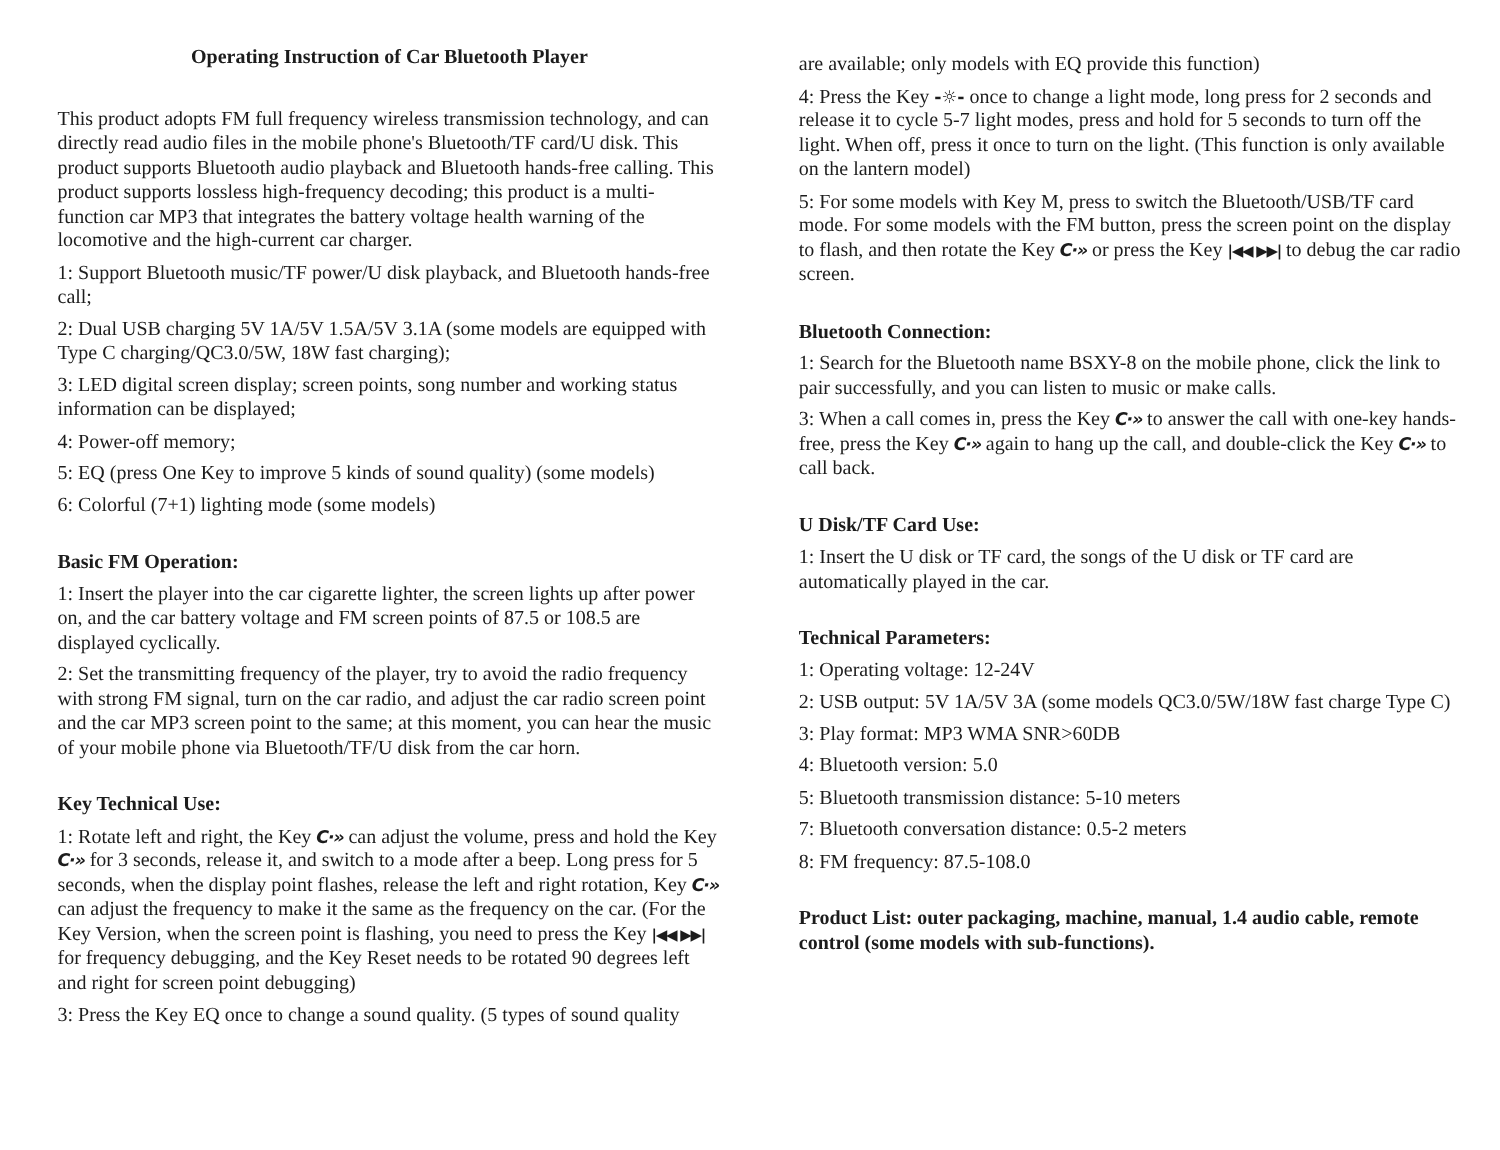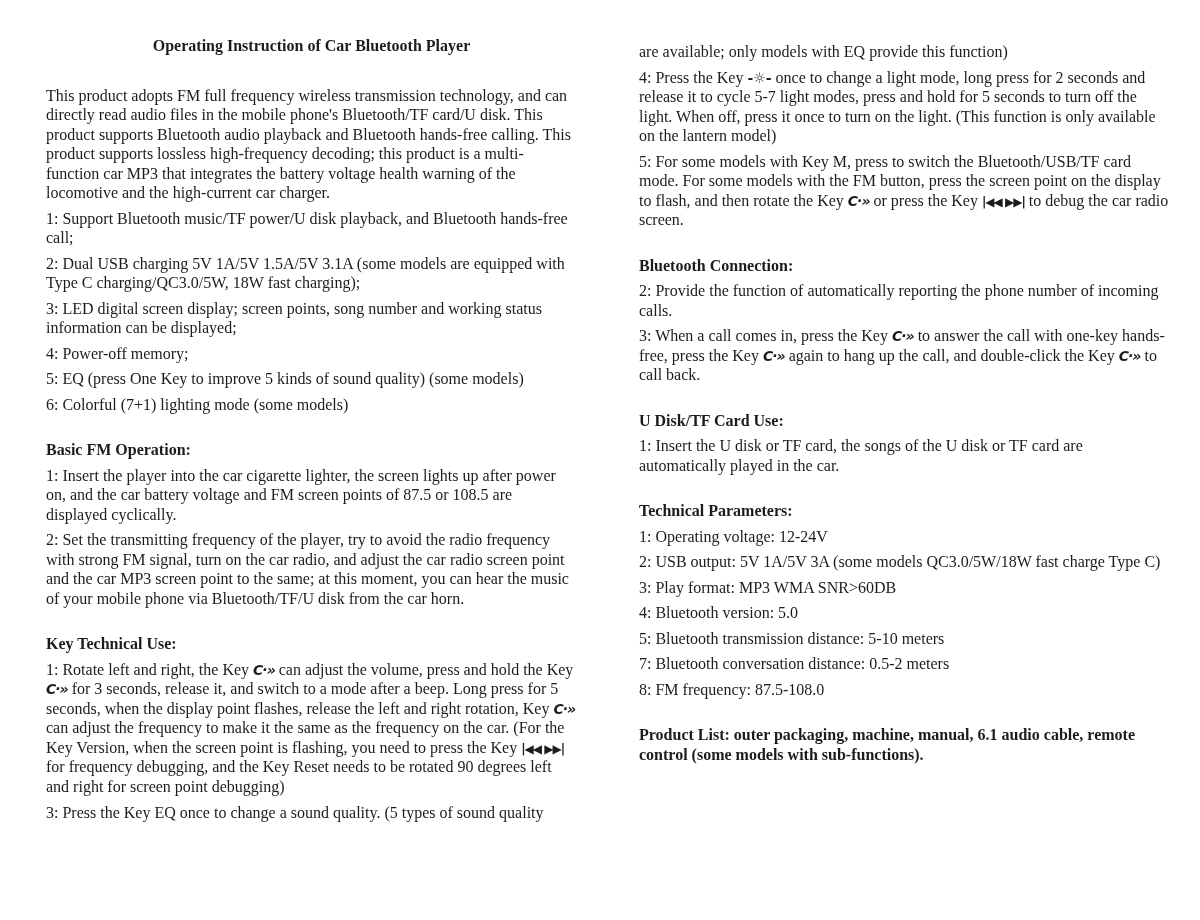--- a/index.html
+++ b/index.html
@@ -60,27 +60,27 @@
       <div class="para">2: Set the transmitting frequency of the player, try to avoid the radio frequency with strong FM signal, turn on the car radio, and adjust the car radio screen point and the car MP3 screen point to the same; at this moment, you can hear the music of your mobile phone via Bluetooth/TF/U disk from the car horn.</div>
       <div class="heading">Key Technical Use:</div>
       <div class="para">1: Rotate left and right, the Key <span class="icon icon-knob">C·»</span> can adjust the volume, press and hold the Key <span class="icon icon-knob">C·»</span> for 3 seconds, release it, and switch to a mode after a beep. Long press for 5 seconds, when the display point flashes, release the left and right rotation, Key <span class="icon icon-knob">C·»</span> can adjust the frequency to make it the same as the frequency on the car. (For the Key Version, when the screen point is flashing, you need to press the Key <span class="icon icon-prevnext">|◀◀ ▶▶|</span> for frequency debugging, and the Key Reset needs to be rotated 90 degrees left and right for screen point debugging)</div>
       <div class="para">3: Press the Key EQ once to change a sound quality. (5 types of sound quality</div>
     </div>
   <div class="col">
       <div class="para">are available; only models with EQ provide this function)</div>
       <div class="para">4: Press the Key <span class="icon icon-light">-☼-</span> once to change a light mode, long press for 2 seconds and release it to cycle 5-7 light modes, press and hold for 5 seconds to turn off the light. When off, press it once to turn on the light. (This function is only available on the lantern model)</div>
       <div class="para">5: For some models with Key M, press to switch the Bluetooth/USB/TF card mode. For some models with the FM button, press the screen point on the display to flash, and then rotate the Key <span class="icon icon-knob">C·»</span> or press the Key <span class="icon icon-prevnext">|◀◀ ▶▶|</span> to debug the car radio screen.</div>
       <div class="heading">Bluetooth Connection:</div>
-      <div class="para">2: Provide the function of automatically reporting the phone number of incoming calls.</div>
+      <div class="para">1: Search for the Bluetooth name BSXY-8 on the mobile phone, click the link to pair successfully, and you can listen to music or make calls.</div>
       <div class="para">3: When a call comes in, press the Key <span class="icon icon-knob">C·»</span> to answer the call with one-key hands-free, press the Key <span class="icon icon-knob">C·»</span> again to hang up the call, and double-click the Key <span class="icon icon-knob">C·»</span> to call back.</div>
       <div class="heading">U Disk/TF Card Use:</div>
       <div class="para">1: Insert the U disk or TF card, the songs of the U disk or TF card are automatically played in the car.</div>
       <div class="heading">Technical Parameters:</div>
       <div class="para">1: Operating voltage: 12-24V</div>
       <div class="para">2: USB output: 5V 1A/5V 3A (some models QC3.0/5W/18W fast charge Type C)</div>
       <div class="para">3: Play format: MP3 WMA SNR&gt;60DB</div>
       <div class="para">4: Bluetooth version: 5.0</div>
       <div class="para">5: Bluetooth transmission distance: 5-10 meters</div>
       <div class="para">7: Bluetooth conversation distance: 0.5-2 meters</div>
       <div class="para">8: FM frequency: 87.5-108.0</div>
-      <div class="para bold">Product List: outer packaging, machine, manual, 6.1 audio cable, remote control (some models with sub-functions).</div>
+      <div class="para bold">Product List: outer packaging, machine, manual, 1.4 audio cable, remote control (some models with sub-functions).</div>
     </div>
 </div>
 
 </body></html>

